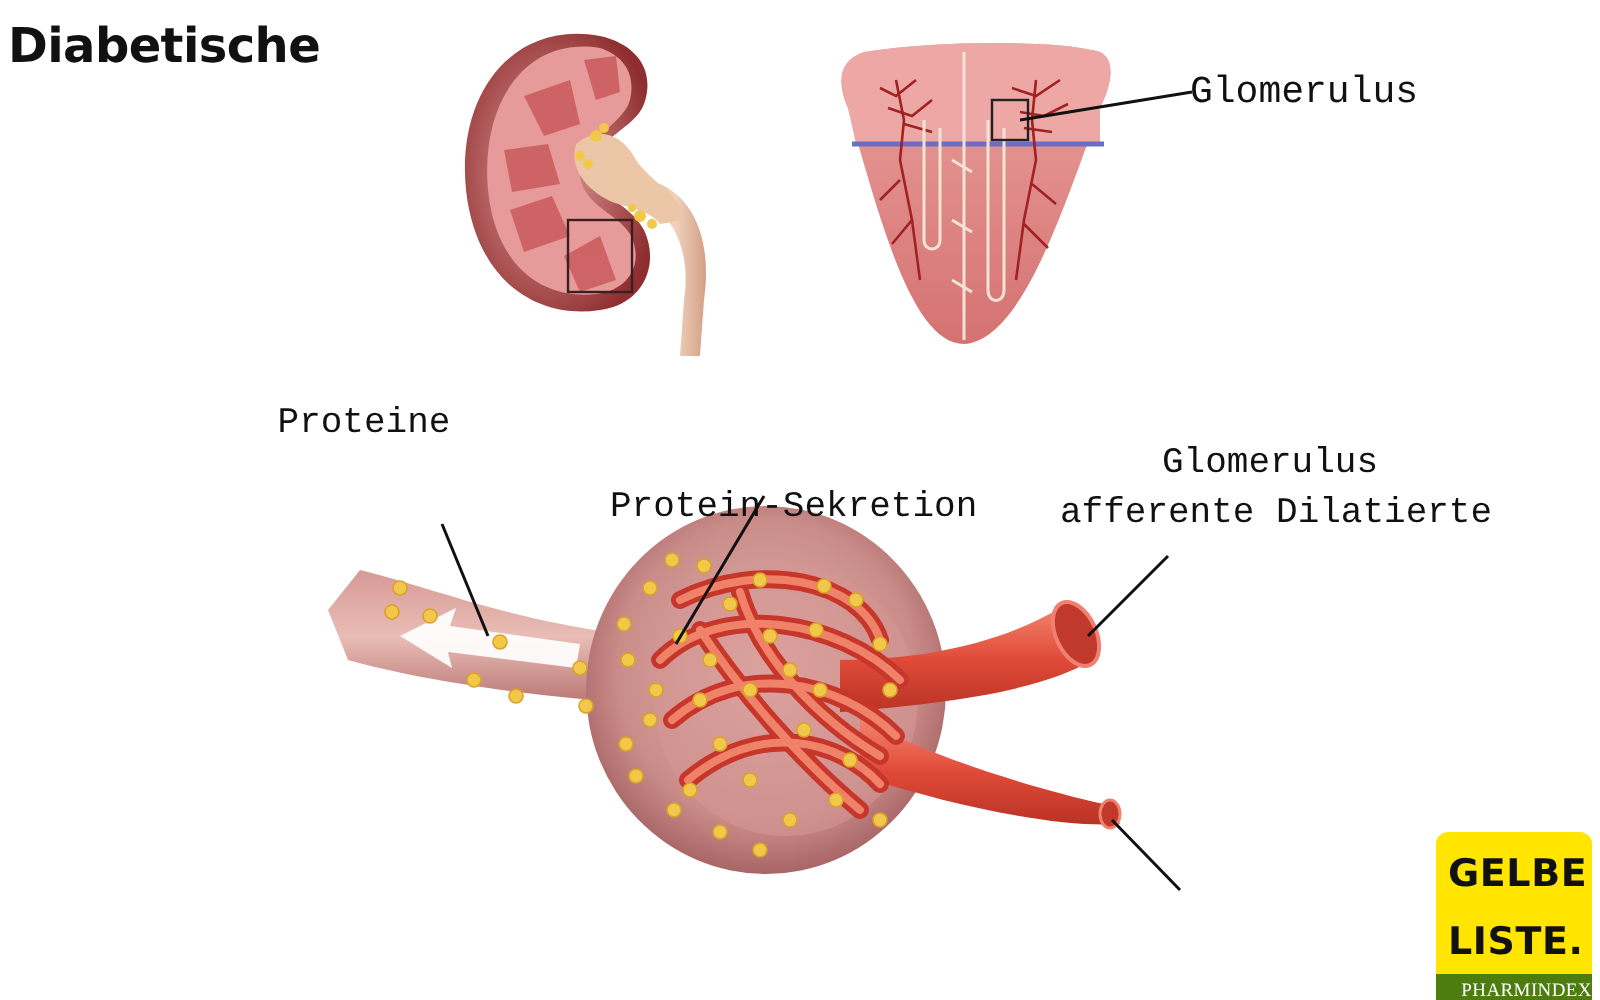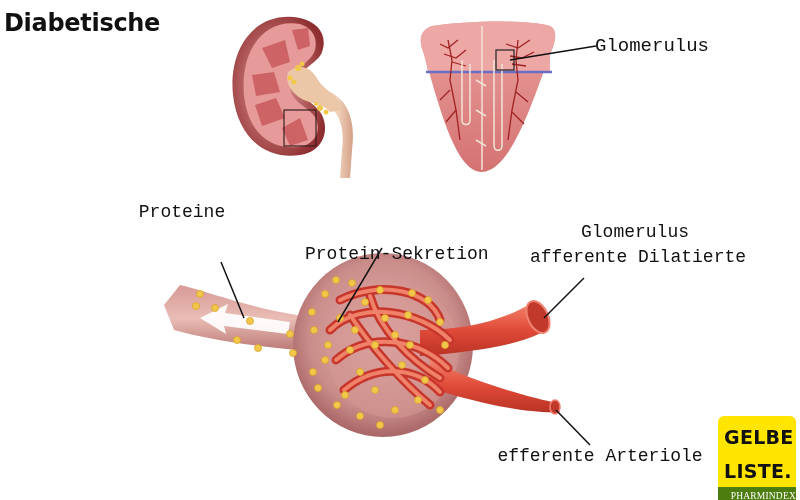--- a/index.html
+++ b/index.html
@@ -202,20 +202,19 @@
 </div>
 
 <div class="lbl" style="left:305px; top:214px;margin-top:28px;">Protein-Sekretion</div>
 
 <div class="lbl" style="left:530px; top:220px; width:210px;">
   <div>Glomerulus</div>
   <div>afferente Dilatierte</div>
 </div>
 
 <div class="lbl" style="left:495px; top:444px; width:210px;">
-  <div>efferente Arteriole</div>
 </div>
 
 <div class="logo">
   <div class="l1">GELBE</div>
   <div class="l2">LISTE.</div>
   <div class="bar">PHARMINDEX</div>
 </div>
 
 </body></html>

